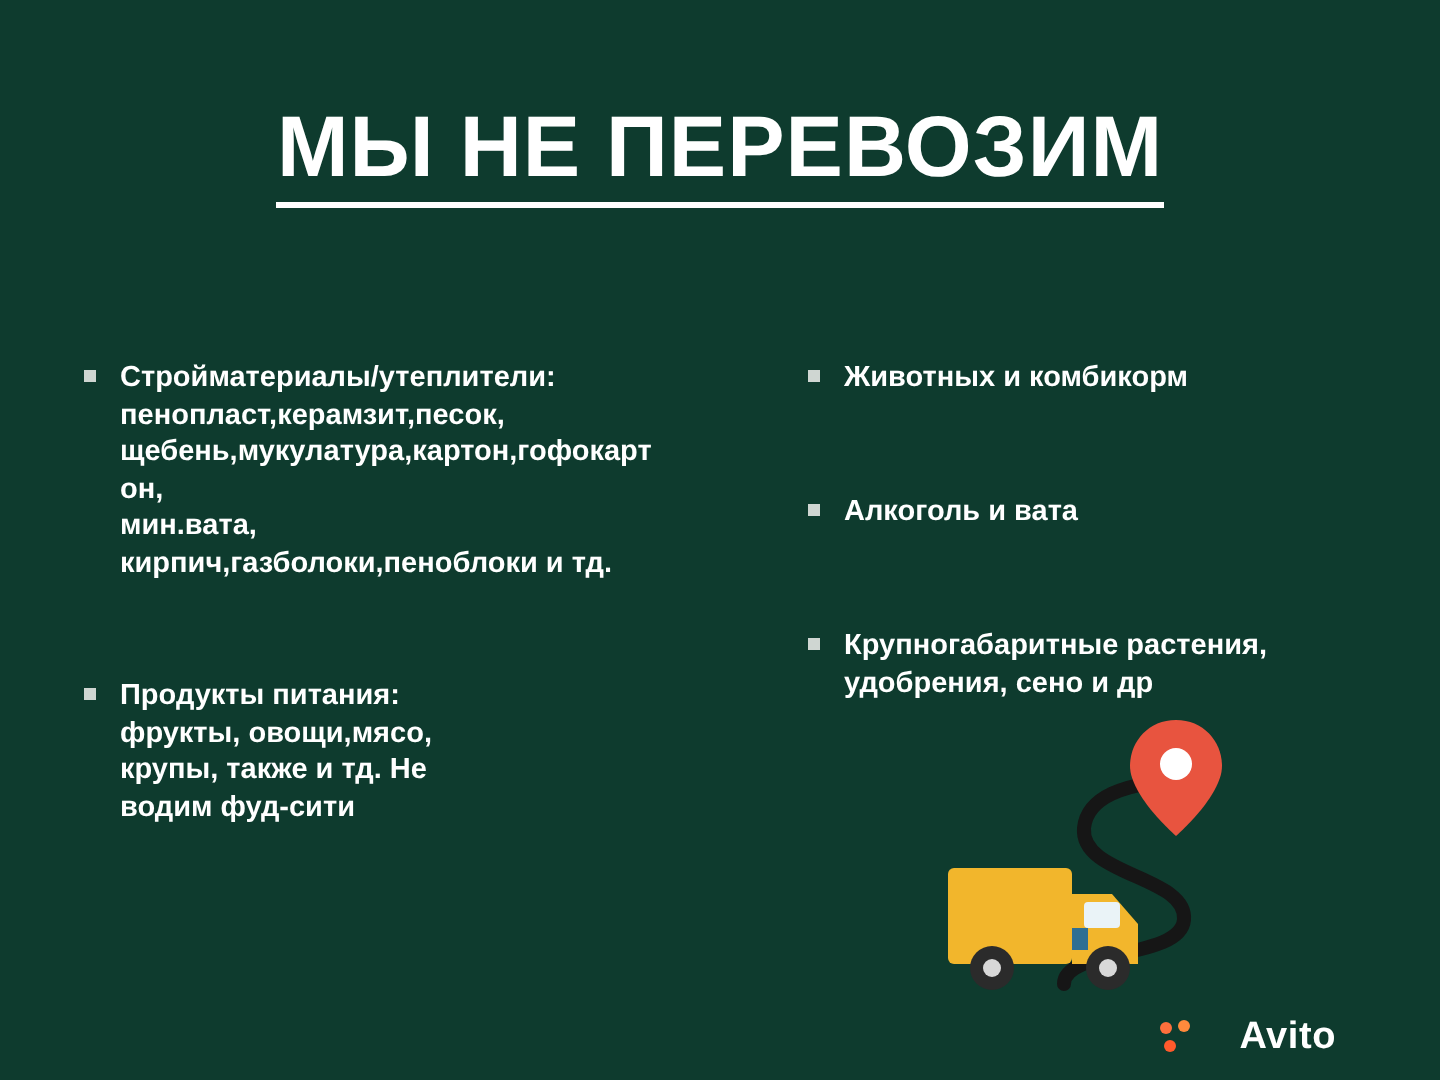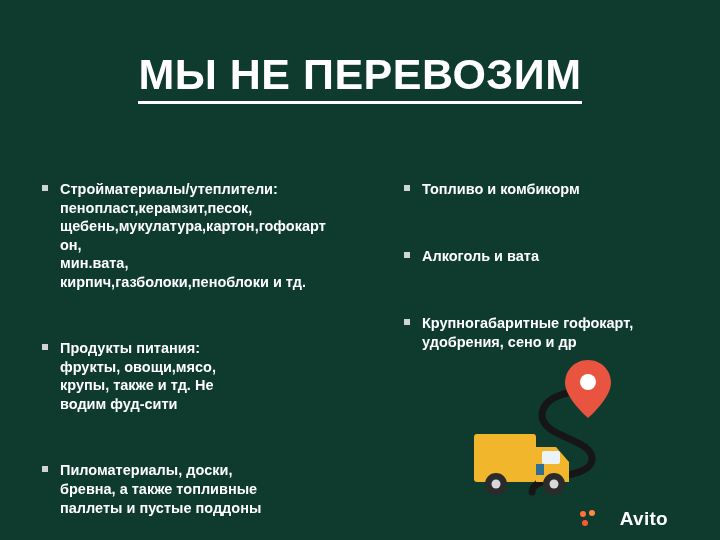--- a/index.html
+++ b/index.html
@@ -149,44 +149,38 @@
 
 
       <div class="bullet-item">
         <span class="sq"></span>
         <span class="txt">Продукты питания:
 фрукты, овощи,мясо,
 крупы, также и тд. Не
 водим фуд-сити</span>
       </div>
 
-      <div class="bullet-item">
-        <span class="sq"></span>
-        <span class="txt">Пиломатериалы, доски,
-бревна, а также топливные
-паллеты и пустые поддоны</span>
-      </div>
 
     </div>
 
     <div class="col col-right">
 
       <div class="bullet-item">
         <span class="sq"></span>
-        <span class="txt">Топливо и комбикорм</span>
+        <span class="txt">Животных и комбикорм</span>
       </div>
 
       <div class="bullet-item">
         <span class="sq"></span>
         <span class="txt">Алкоголь и вата</span>
       </div>
 
       <div class="bullet-item">
         <span class="sq"></span>
-        <span class="txt">Крупногабаритные гофокарт,
+        <span class="txt">Крупногабаритные растения,
 удобрения, сено и др</span>
       </div>
 
 
     </div>
 
   </div>
 
   <div class="truck-art">
     <svg width="175" height="155" viewBox="0 0 175 155" xmlns="http://www.w3.org/2000/svg">

